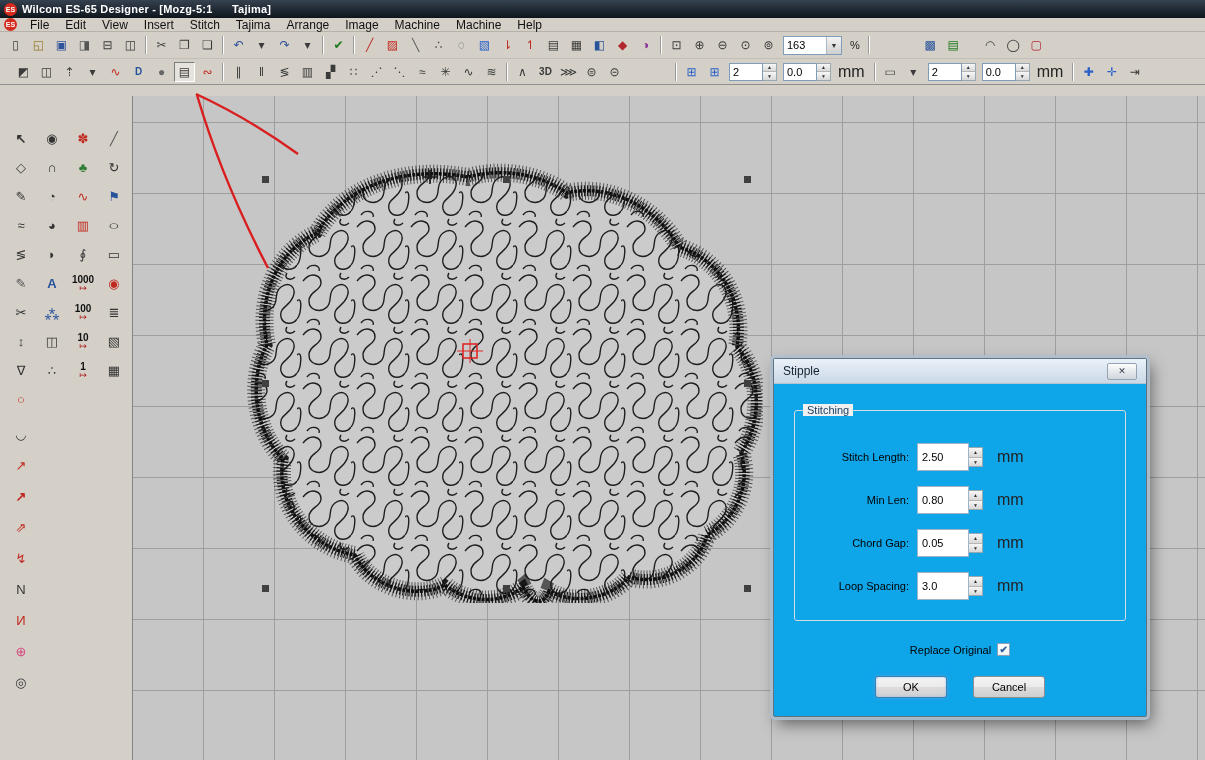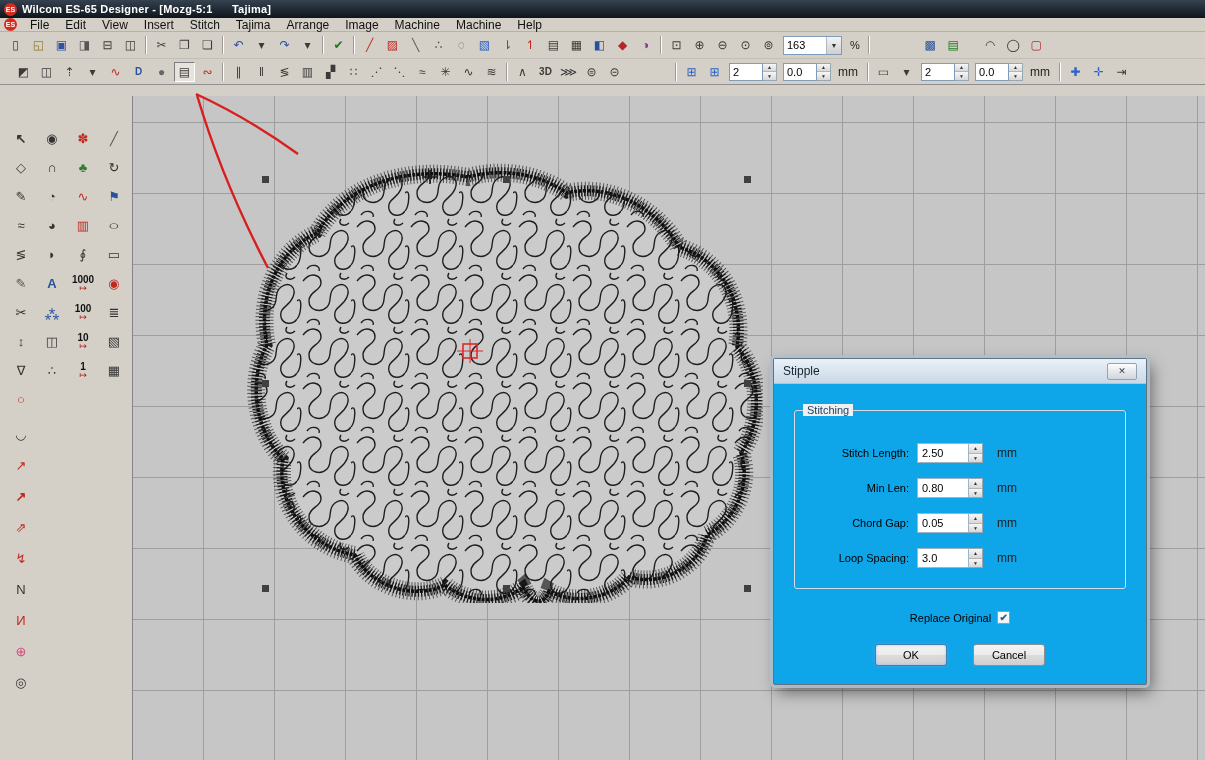--- a/index.html
+++ b/index.html
@@ -39,21 +39,21 @@
   .pct { font-size:11px; margin:0 5px; color:#222; }
 
   .stepfield { display:flex; align-items:center; margin:0 3px; flex:none; }
   .stepfield input { width:34px; height:18px; border:1px solid #7f9db9; font:11px "Liberation Sans",sans-serif; padding:0 3px; }
   .spin { display:flex; flex-direction:column; width:14px; height:18px; border:1px solid #9aa8b4; border-left:none; background:#e8e8e8; flex:none;}
   .spin span { flex:1; display:flex; align-items:center; justify-content:center; font-size:5px; color:#333;
                background:linear-gradient(#f7f7f7,#d8d8d8); }
   .spin span + span { border-top:1px solid #b5b5b5; }
   .spin .up::before { content:"▲"; }
   .spin .dn::before { content:"▼"; }
-  .unit { font-size:12px; margin:0 6px 0 4px; color:#222; }
+  .unit { font-size:16px; margin:0 6px 0 4px; color:#222; }
 
   
   .palette { position:absolute; left:0; top:96px; width:133px; bottom:0; background:#d4d0c8;
              border-right:1px solid #848484; padding:32px 2px 0 6px; }
   .pgrid { display:grid; grid-template-columns:repeat(4, 30px); row-gap:8px; column-gap:1px; }
   .ptool { height:21px; display:flex; align-items:center; justify-content:center; font-size:13px; color:#333; }
   .pnum { flex-direction:column; line-height:1; }
   .pnum .n { font-size:10px; font-weight:bold; color:#111; }
   .pnum .a { font-size:9px; color:#b02020; margin-top:-1px; }
   .plist { display:flex; flex-direction:column; gap:10px; margin-top:14px; width:30px; align-items:center; }
@@ -76,21 +76,21 @@
   .dlg-title { height:25px; display:flex; align-items:center; padding:0 9px; font-size:12px; color:#14222e;
                background:linear-gradient(#eaf1f9,#cbd8e6); border-bottom:1px solid #b5c3d1; }
   .dlg-close { margin-left:auto; width:30px; height:17px; border:1px solid #93a3b3; border-radius:2px;
                background:linear-gradient(#fdfdfd,#cfd6dd); display:flex; align-items:center; justify-content:center;
                font-size:9px; color:#39434d; }
   .dlg-body { padding:2px 0 18px; }
   .groupbox { position:relative; margin:24px 20px 0; border:1px solid #d2dce2; border-radius:3px; padding:32px 12px 5px; }
   .gb-label { position:absolute; top:-7px; left:8px; background:#f0f0f0; padding:0 4px; font-size:11px; color:#1c3f67; }
   .frow { display:flex; align-items:center; margin-bottom:15px; }
   .frow label { width:110px; text-align:right; padding-right:8px; font-size:11px; color:#000; }
-  .frow input { width:52px; height:20px; border:1px solid #9fb4c7; font:11px "Liberation Sans",sans-serif; padding:0 4px; }
+  .frow input { width:52px; height:28px; border:1px solid #9fb4c7; font:11px "Liberation Sans",sans-serif; padding:0 4px; }
   .frow .spin { height:20px; }
   .frow .unit { margin-left:14px; }
   .chkrow { display:flex; align-items:center; justify-content:center; margin-top:22px; font-size:11px; }
   .checkbox { width:13px; height:13px; border:1px solid #8ca0b5; background:linear-gradient(#ffffff,#edf1f4);
               margin-left:6px; display:flex; align-items:center; justify-content:center; font-size:10px;
               color:#2c5f9e; font-weight:bold; }
   .btnrow { display:flex; justify-content:center; gap:26px; margin-top:20px; }
   .btn { width:72px; height:22px; border:1px solid #8e8f8f; border-radius:3px; font-size:11px; color:#000;
          display:flex; align-items:center; justify-content:center;
          background:linear-gradient(#f3f3f3,#ebebeb 50%,#dddddd 50%,#cfcfcf); }

